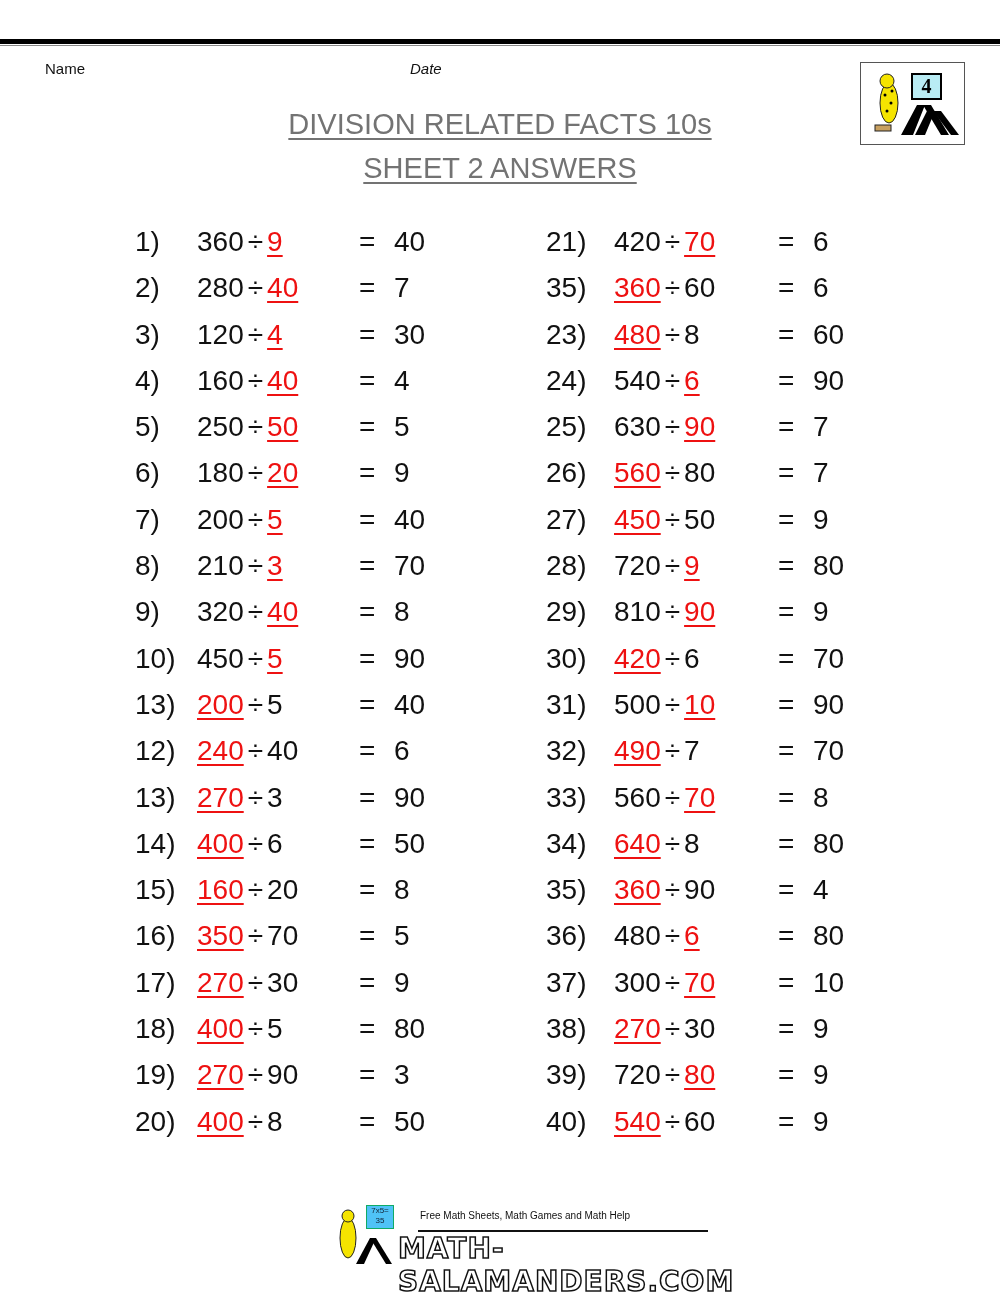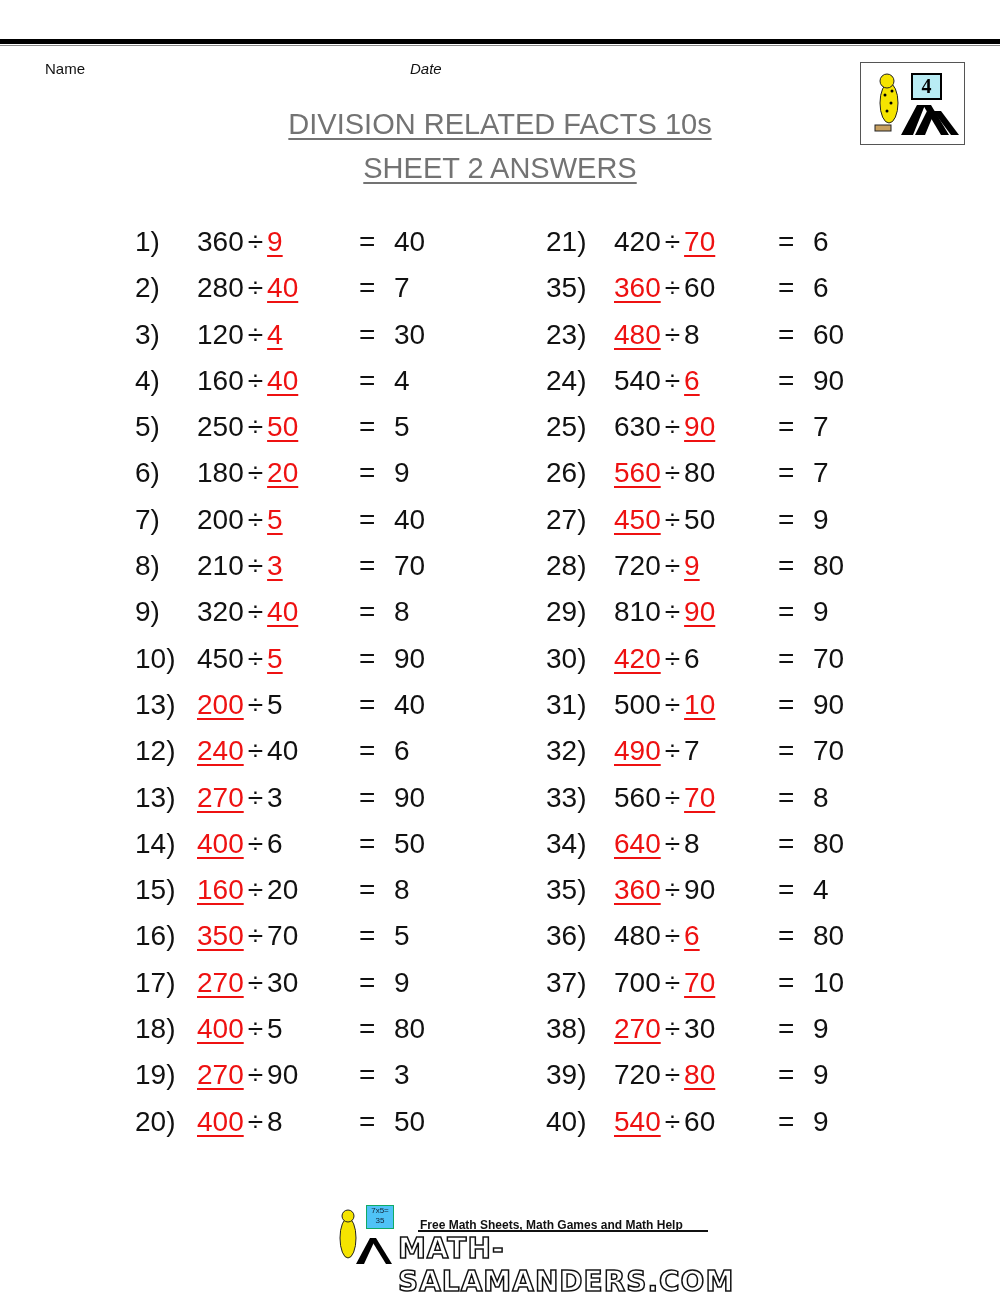--- a/index.html
+++ b/index.html
@@ -30,21 +30,21 @@
   .num { left: 0; }
   .expr { left: 62px; }
   .col-right .expr { left: 68px; }
   .eq { left: 224px; }
   .col-right .eq { left: 232px; }
   .ans { left: 259px; }
   .col-right .ans { left: 267px; }
   .red { color: #ee1111; text-decoration: underline; text-underline-offset: 4px; text-decoration-thickness: 2px; }
 
   .footer { position: absolute; left: 326px; top: 1198px; width: 390px; height: 72px; }
-  .footer .tagline { position: absolute; left: 94px; top: 20px; font-size: 12px; font-weight: bold; color: #111; }
+  .footer .tagline { position: absolute; left: 94px; top: 12px; font-size: 10px; font-weight: normal; color: #111; }
   .footer .fline { position: absolute; left: 92px; top: 32px; width: 290px; height: 2px; background: #111; }
   .footer .site { position: absolute; left: 72px; top: 34px; font-size: 28px; font-weight: bold; letter-spacing: 1px;
                   color: #fff; -webkit-text-stroke: 1.5px #111; font-family: "DejaVu Sans", sans-serif; }
   .footer .fboard { position: absolute; left: 40px; top: 7px; width: 26px; height: 22px; background: #4fc3f7;
                     border: 1px solid #1a6; font-size: 8px; color: #123; text-align: center; line-height: 10px; }
 </style>
 </head>
 <body>
 
 <div class="top-rule"></div>
@@ -287,21 +287,21 @@
       <span class="ans">4</span>
     </div>
     <div class="row">
       <span class="num">36)</span>
       <span class="expr"><span style="position:static" class="">480</span><span style="position: static; margin: 0px 4px;">÷</span><span style="position:static" class="red">6</span></span>
       <span class="eq">=</span>
       <span class="ans">80</span>
     </div>
     <div class="row">
       <span class="num">37)</span>
-      <span class="expr"><span style="position:static" class="">700</span><span style="position: static; margin: 0px 4px;">÷</span><span style="position:static" class="red">70</span></span>
+      <span class="expr"><span style="position:static" class="">300</span><span style="position: static; margin: 0px 4px;">÷</span><span style="position:static" class="red">70</span></span>
       <span class="eq">=</span>
       <span class="ans">10</span>
     </div>
     <div class="row">
       <span class="num">38)</span>
       <span class="expr"><span style="position:static" class="red">270</span><span style="position: static; margin: 0px 4px;">÷</span><span style="position:static" class="">30</span></span>
       <span class="eq">=</span>
       <span class="ans">9</span>
     </div>
     <div class="row">

